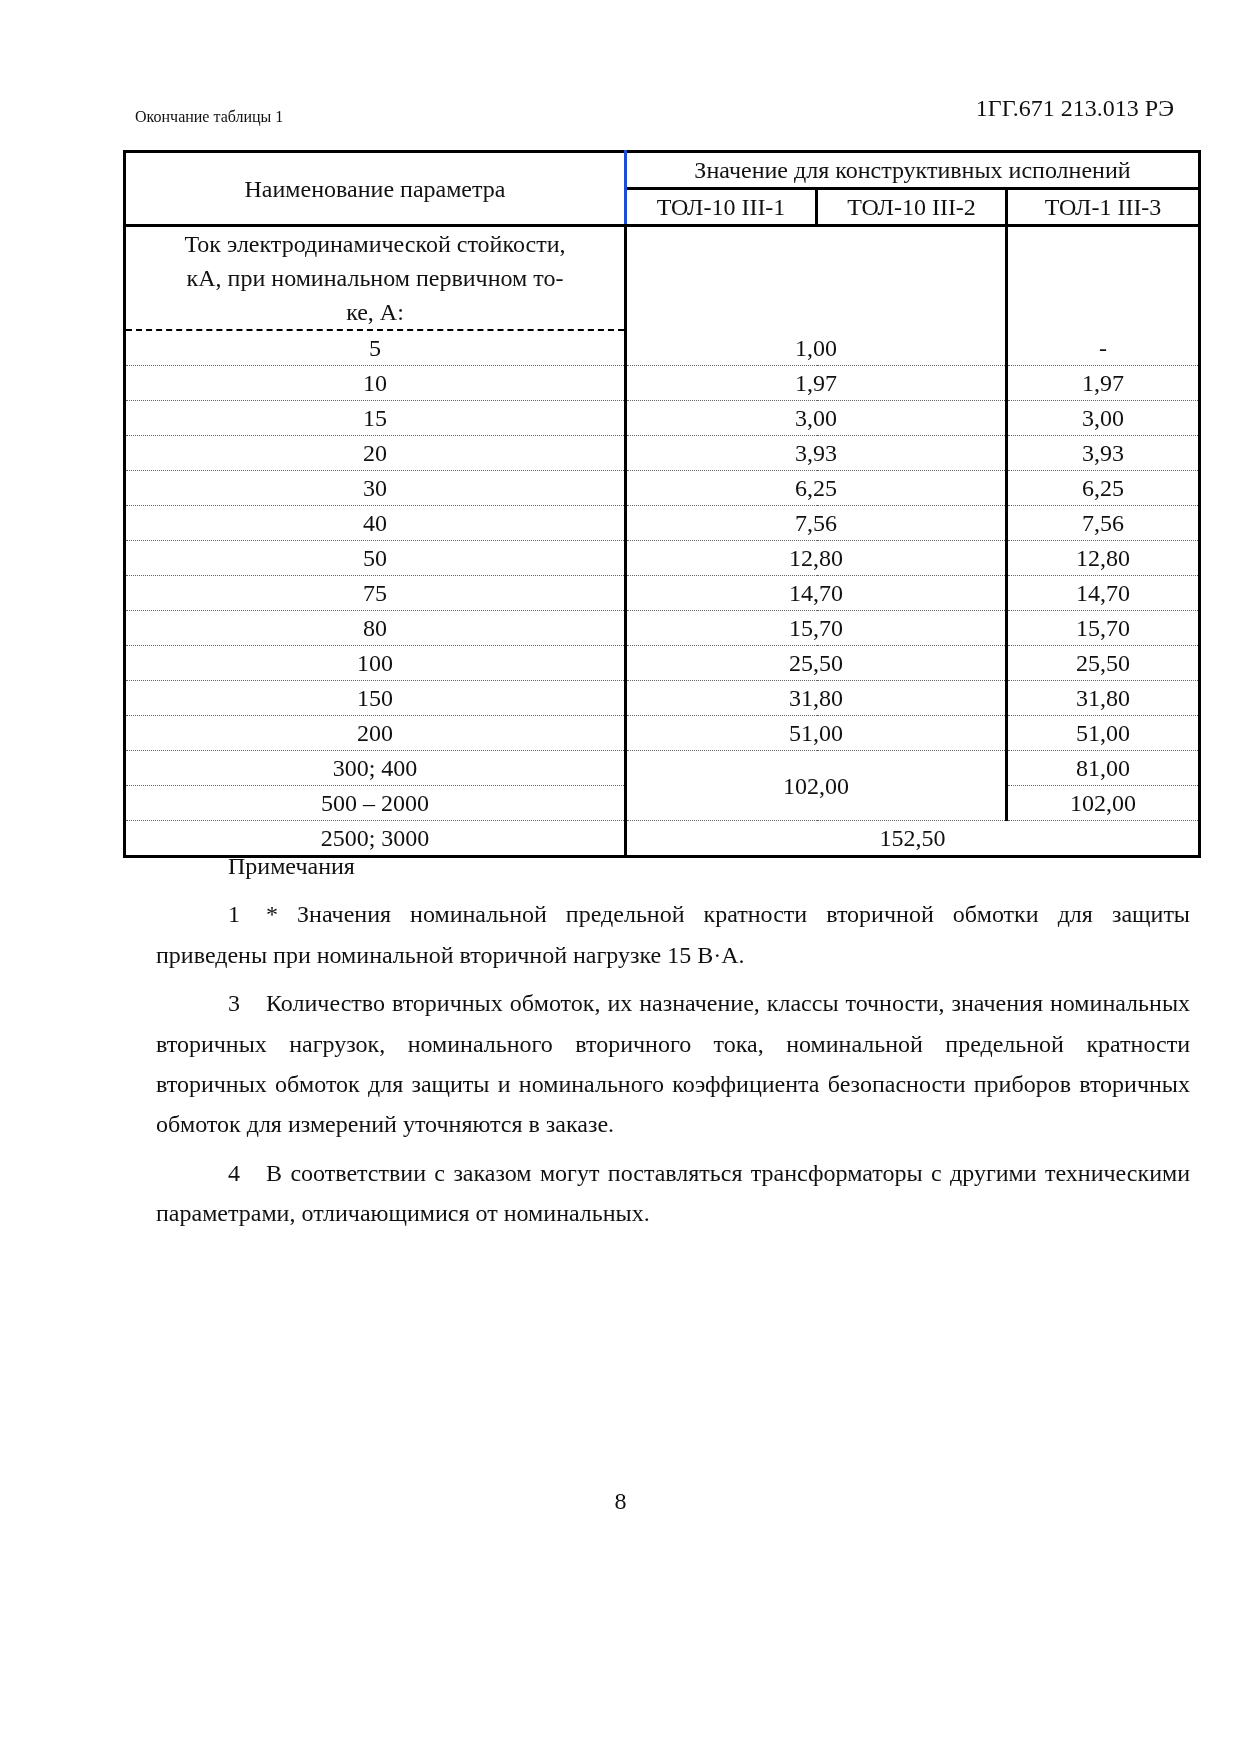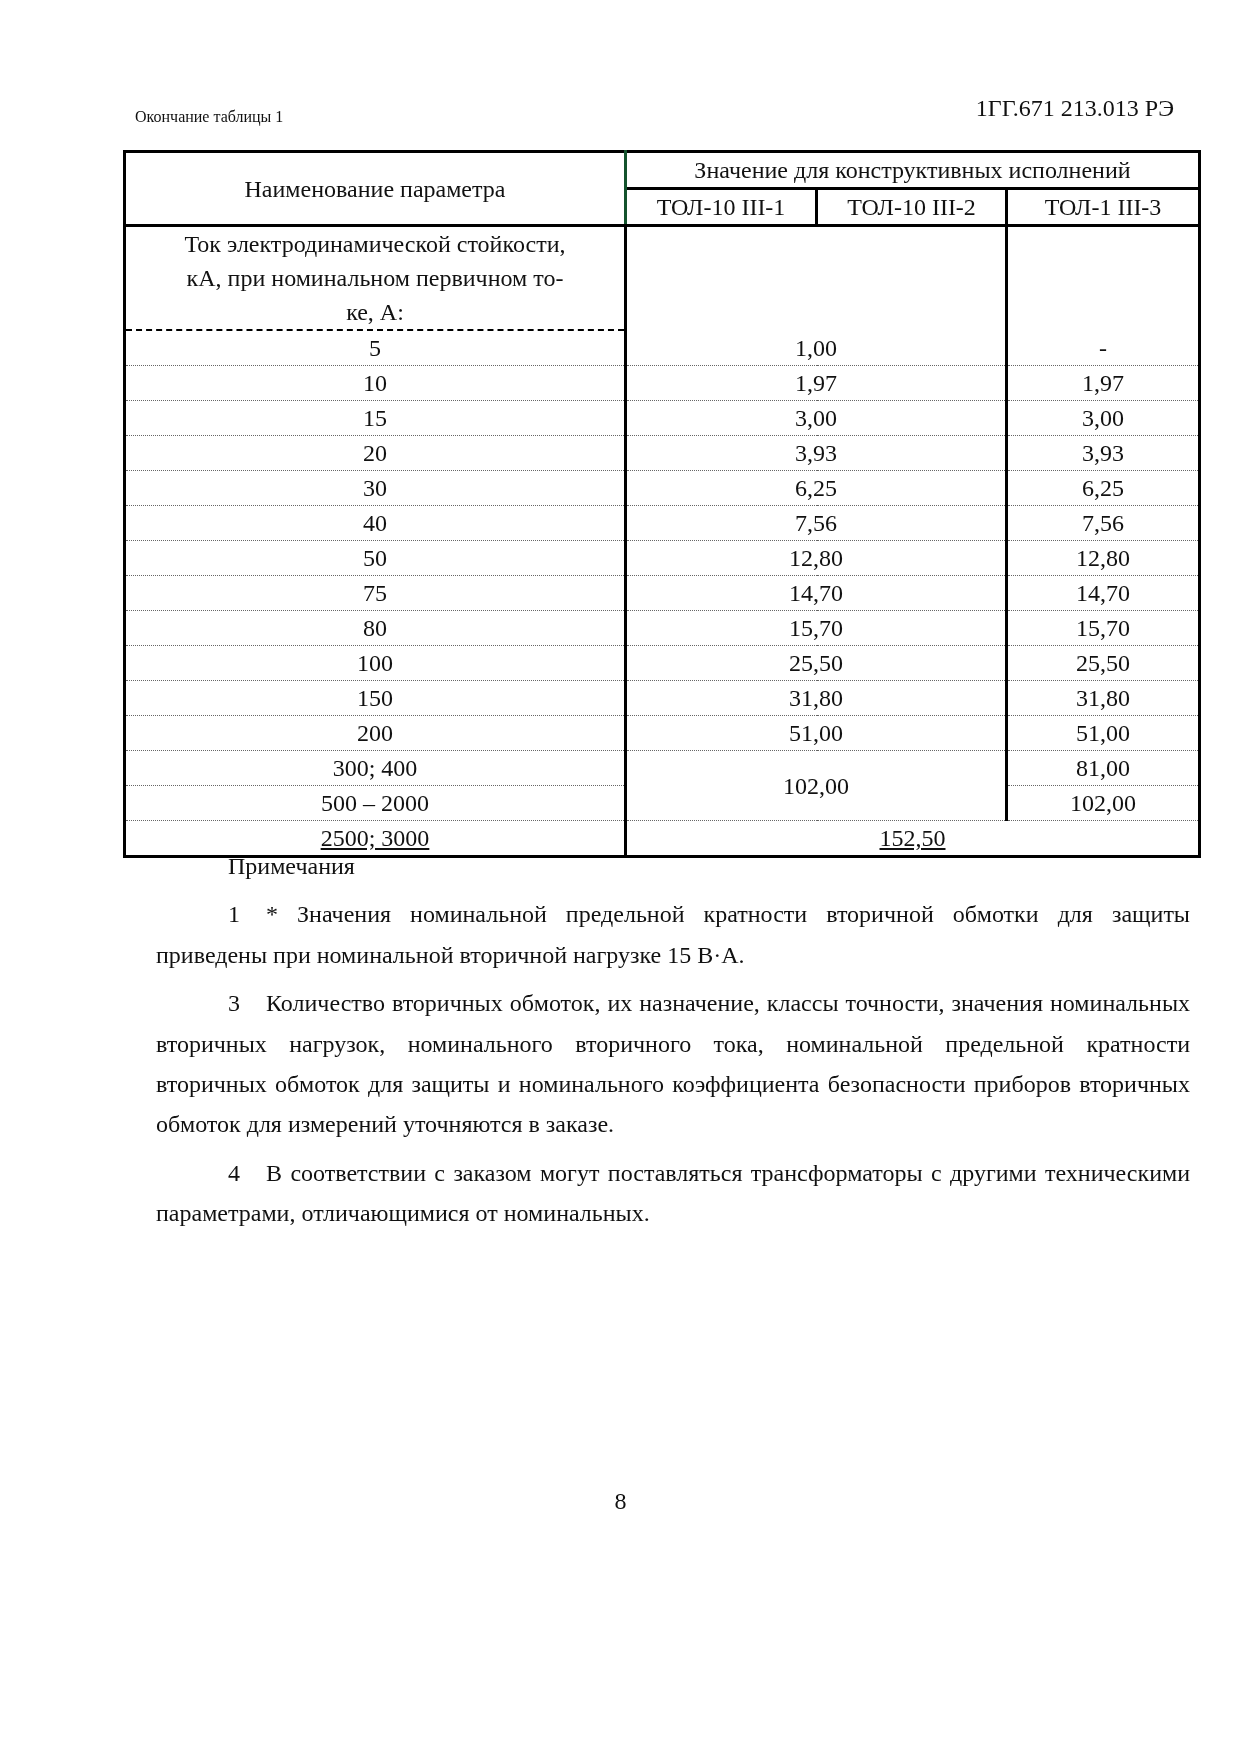--- a/index.html
+++ b/index.html
@@ -9,31 +9,31 @@
   .table-caption { position: absolute; left: 135px; top: 108px; font-size: 16px; }
   table.spec { position: absolute; left: 123px; top: 150px; width: 1077px;
                border-collapse: collapse; font-size: 24px; table-layout: fixed; }
   table.spec td, table.spec th { padding: 0; text-align: center; font-weight: normal;
                line-height: 34px; height: 34px; }
   table.spec { border: 3px solid #000; }
   .col-name { width: 501px; }
   .col-v1 { width: 191px; }
   .col-v2 { width: 190px; }
   .col-v3 { width: 193px; }
-  th.h-name { border-right: 3px solid #14532d; border-bottom: 3px solid #000; }
+  th.h-name { border-right: 3px solid #1d4ed8; border-bottom: 3px solid #000; }
   th.h-group { border-bottom: 3px solid #000; height: 44px; line-height: 44px; }
   th.h-sub { border-bottom: 3px solid #000; height: 40px; line-height: 40px; }
   th.h-sub.b-r { border-right: 3px solid #000; }
   td.name { border-right: 3px solid #000; }
   td.v3 { border-left: 3px solid #000; }
   tr.dot td { border-bottom: 1.5px dotted #666; }
   td.intro { text-align: left; padding: 4px 6px 4px 10px; line-height: 33px; height: auto;
              border-bottom: 2px dashed #000; }
   td.vmerge { vertical-align: bottom; padding-bottom: 0; }
-  tr.last td { border-bottom: none; text-decoration: underline; }
+  tr.last td { border-bottom: none; }
   .notes { position: absolute; left: 148px; top: 838px; width: 1050px; font-size: 24px;
            line-height: 40.4px; text-align: justify; }
   .notes p { margin: 8px; }
   .notes .ind { text-indent: 72px; }
   .notes .num { display: inline-block; width: 38px; text-indent: 0; }
   .page-num { position: absolute; left: 0; width: 1241px; top: 1488px; text-align: center; font-size: 24px; }
   sub { font-size: 15px; vertical-align: -3px; line-height: 0; }
 </style>
 </head>
 <body>

